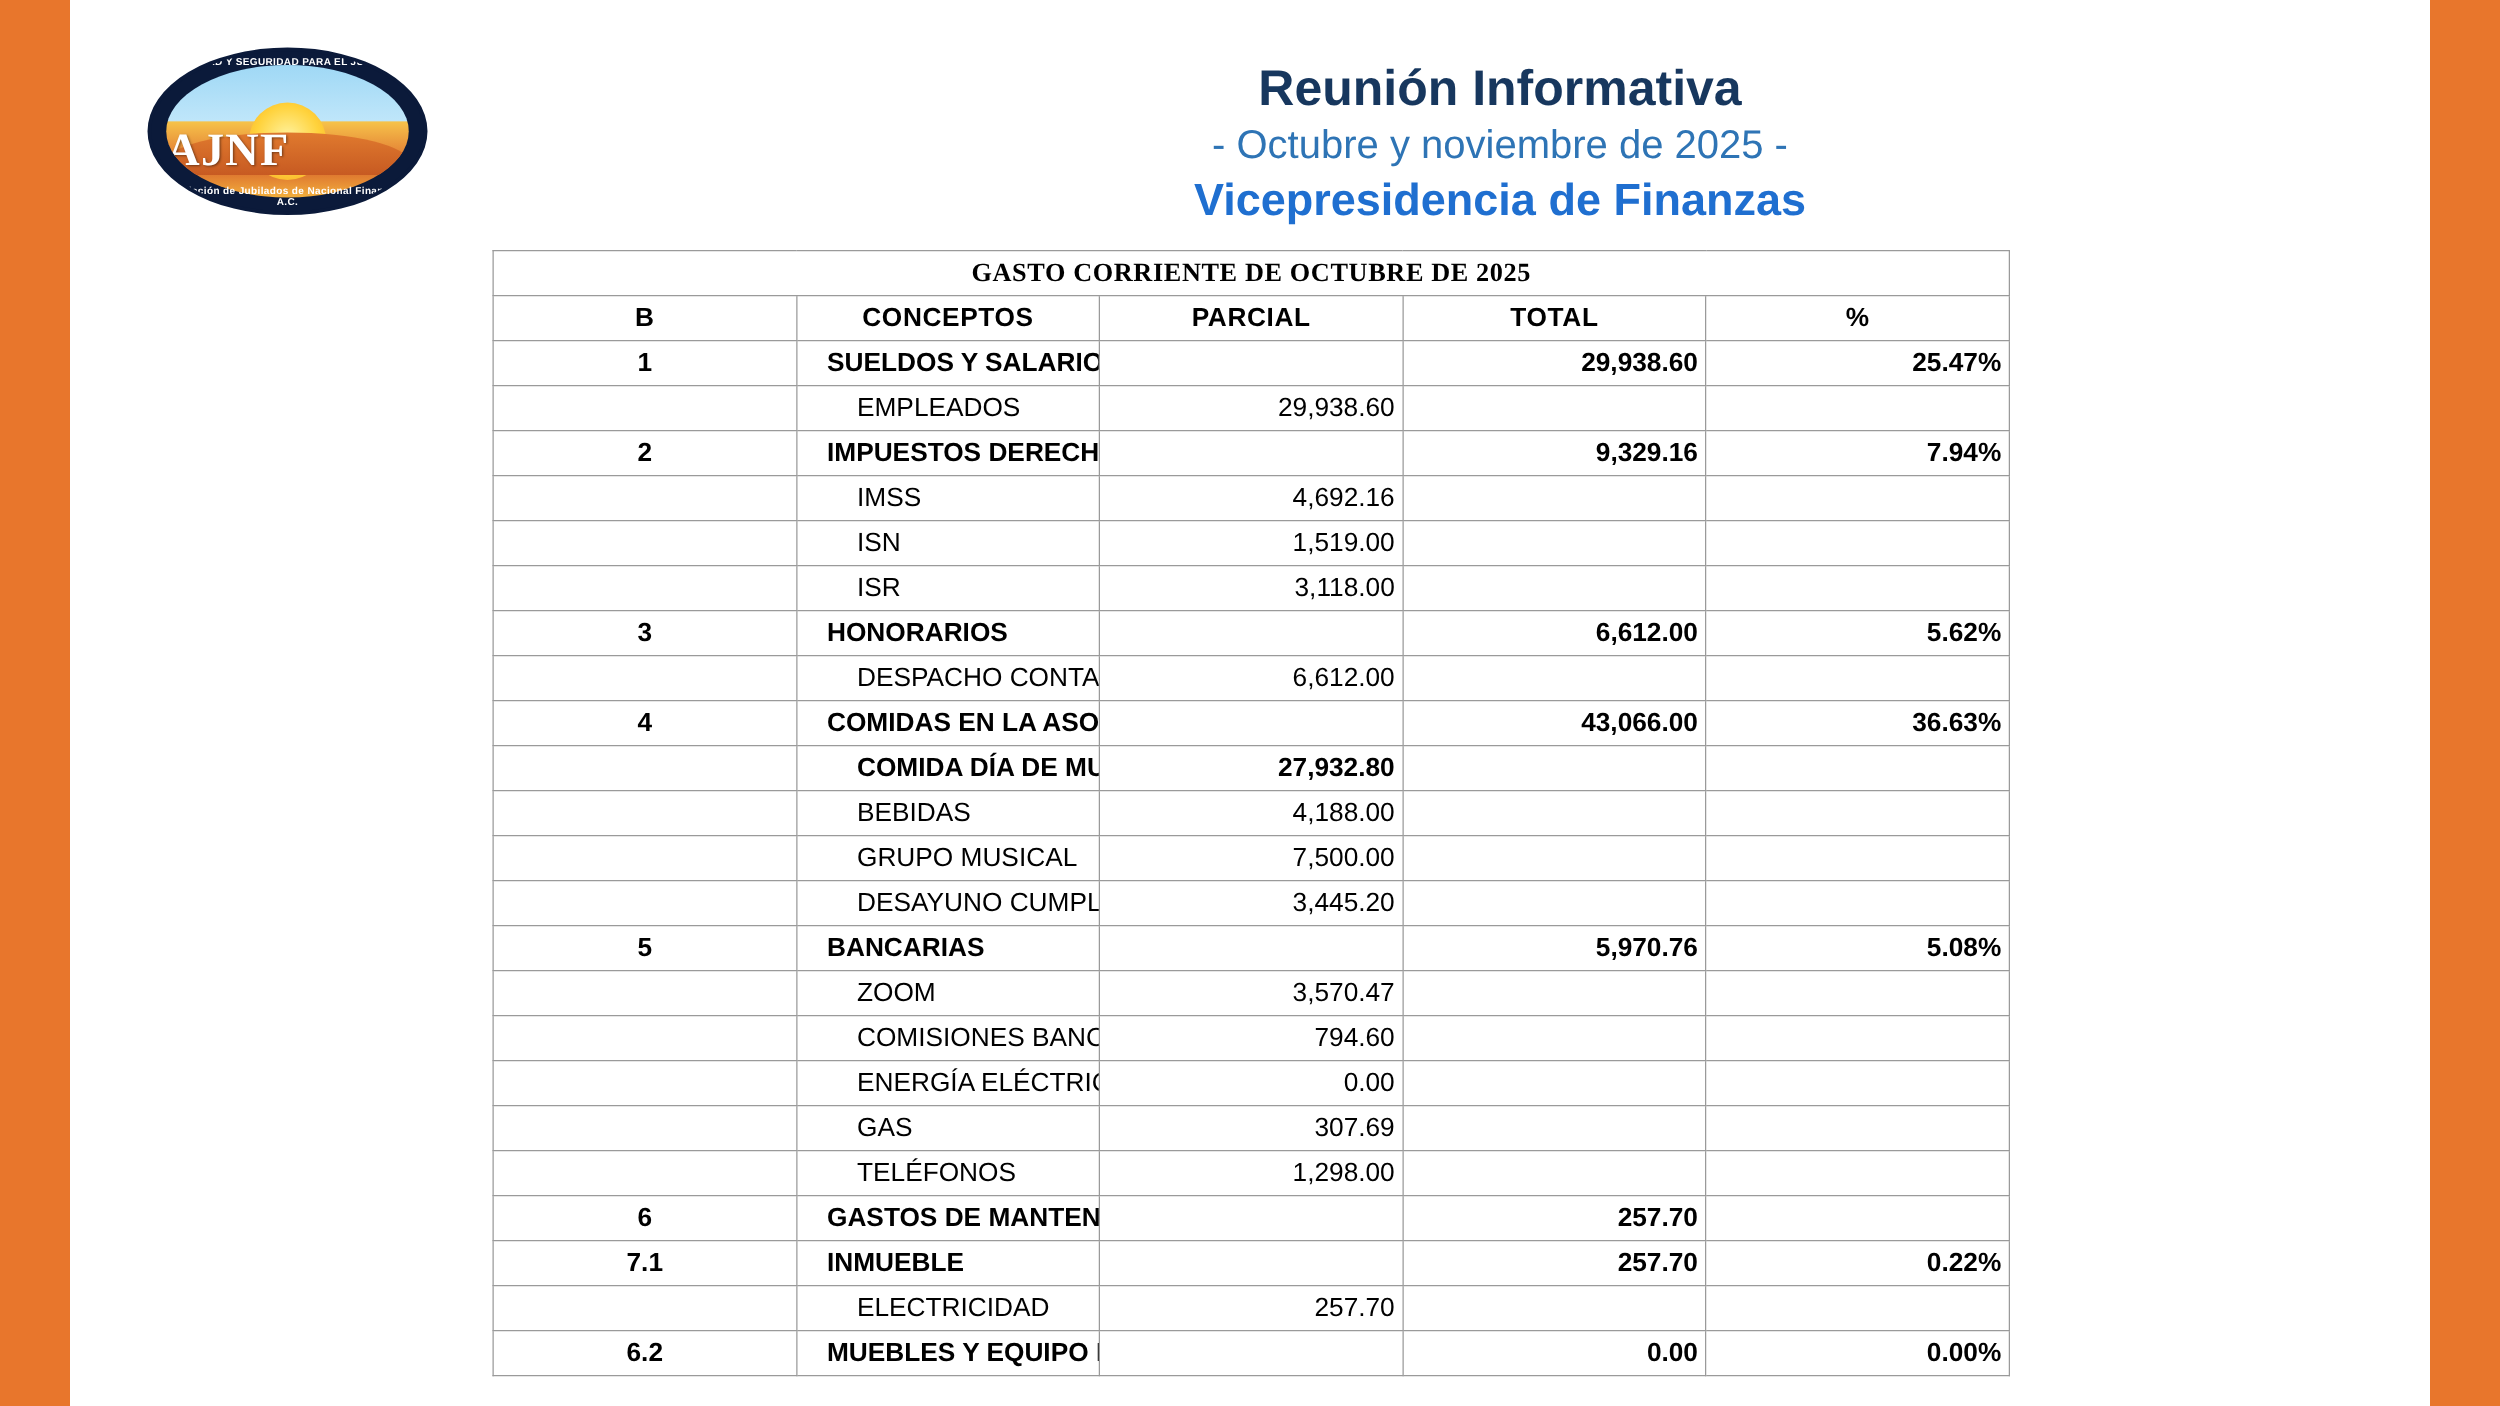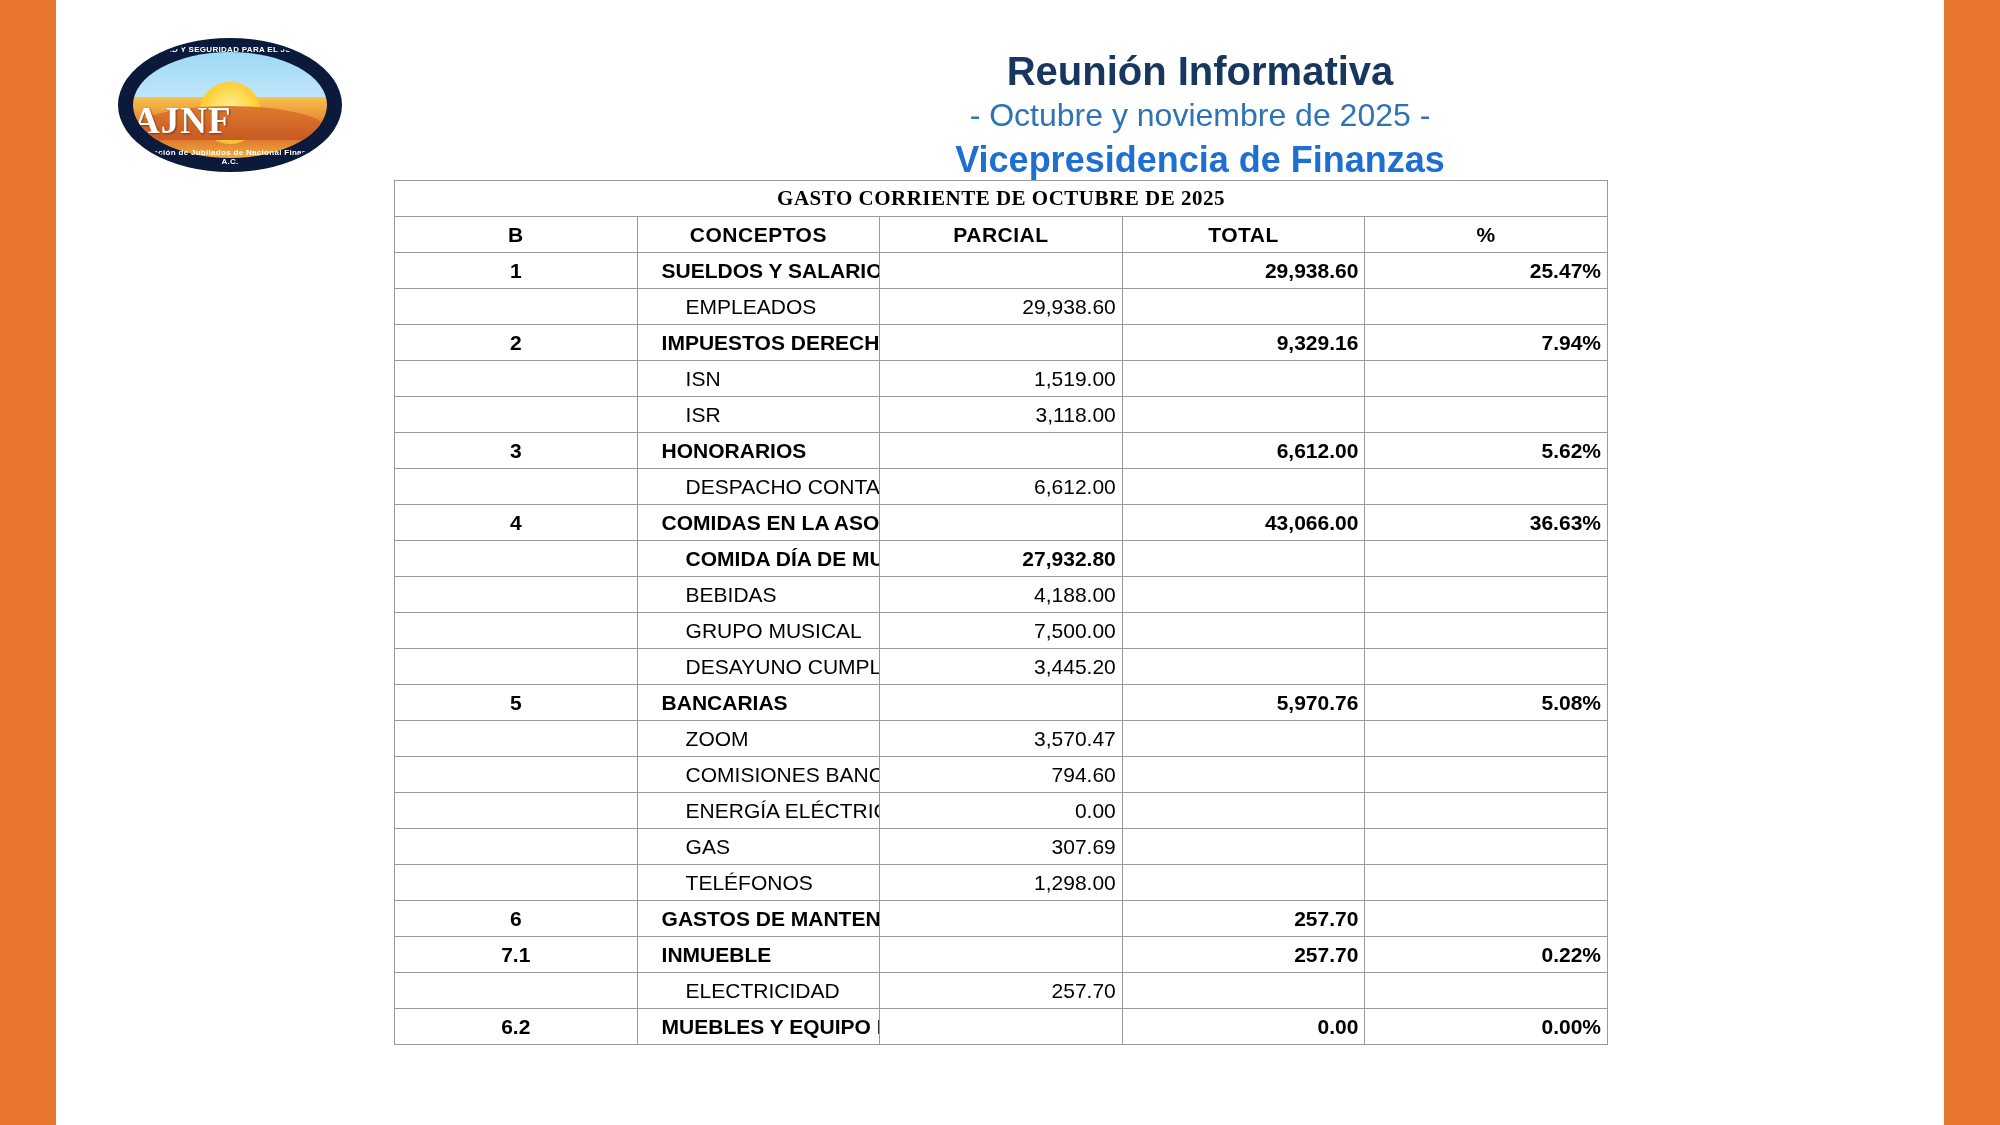--- a/index.html
+++ b/index.html
@@ -124,21 +124,21 @@
     font-size: 36px;
     font-weight: bold;
     color: #1F6FD0;
     line-height: 1.3;
   }
 
   
   .table-wrap {
     position: absolute;
     left: 394px;
-    top: 180px;
+    top: 200px;
     width: 964px;
   }
   table.gasto {
     border-collapse: collapse;
     width: 1214px;
     table-layout: fixed;
     background: #ffffff;
   }
   table.gasto td {
     border: 1px solid #9a9a9a;
@@ -235,20 +235,27 @@
           </tr>
           <tr class="group">
             <td class="col-b">2</td>
             <td class="col-concepto">IMPUESTOS DERECHOS Y CUOTAS</td>
             <td class="col-parcial"></td>
             <td class="col-total">9,329.16</td>
             <td class="col-pct">7.94%</td>
           </tr>
           <tr class="sub">
             <td class="col-b"></td>
+            <td class="col-concepto">IMSS</td>
+            <td class="col-parcial">4,692.16</td>
+            <td class="col-total"></td>
+            <td class="col-pct"></td>
+          </tr>
+          <tr class="sub">
+            <td class="col-b"></td>
             <td class="col-concepto">ISN</td>
             <td class="col-parcial">1,519.00</td>
             <td class="col-total"></td>
             <td class="col-pct"></td>
           </tr>
           <tr class="sub">
             <td class="col-b"></td>
             <td class="col-concepto">ISR</td>
             <td class="col-parcial">3,118.00</td>
             <td class="col-total"></td>

